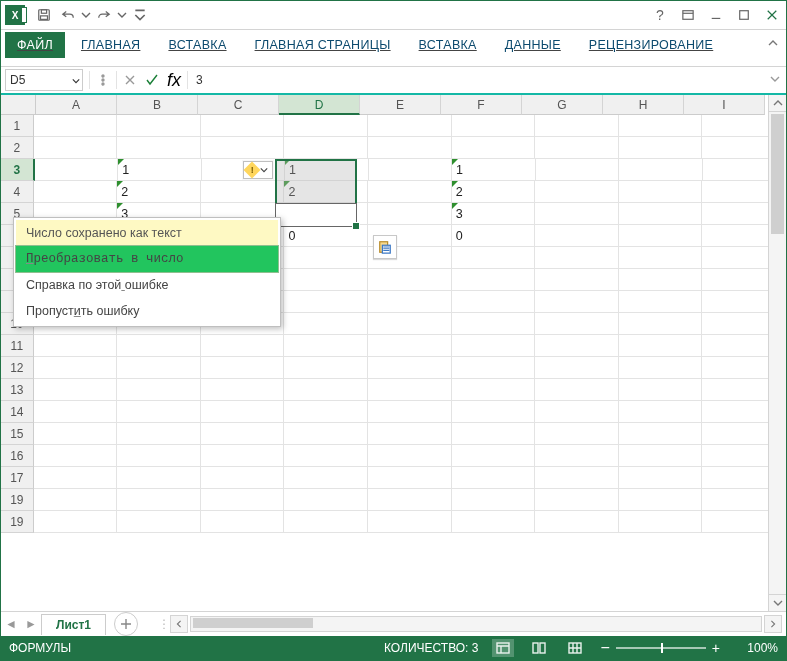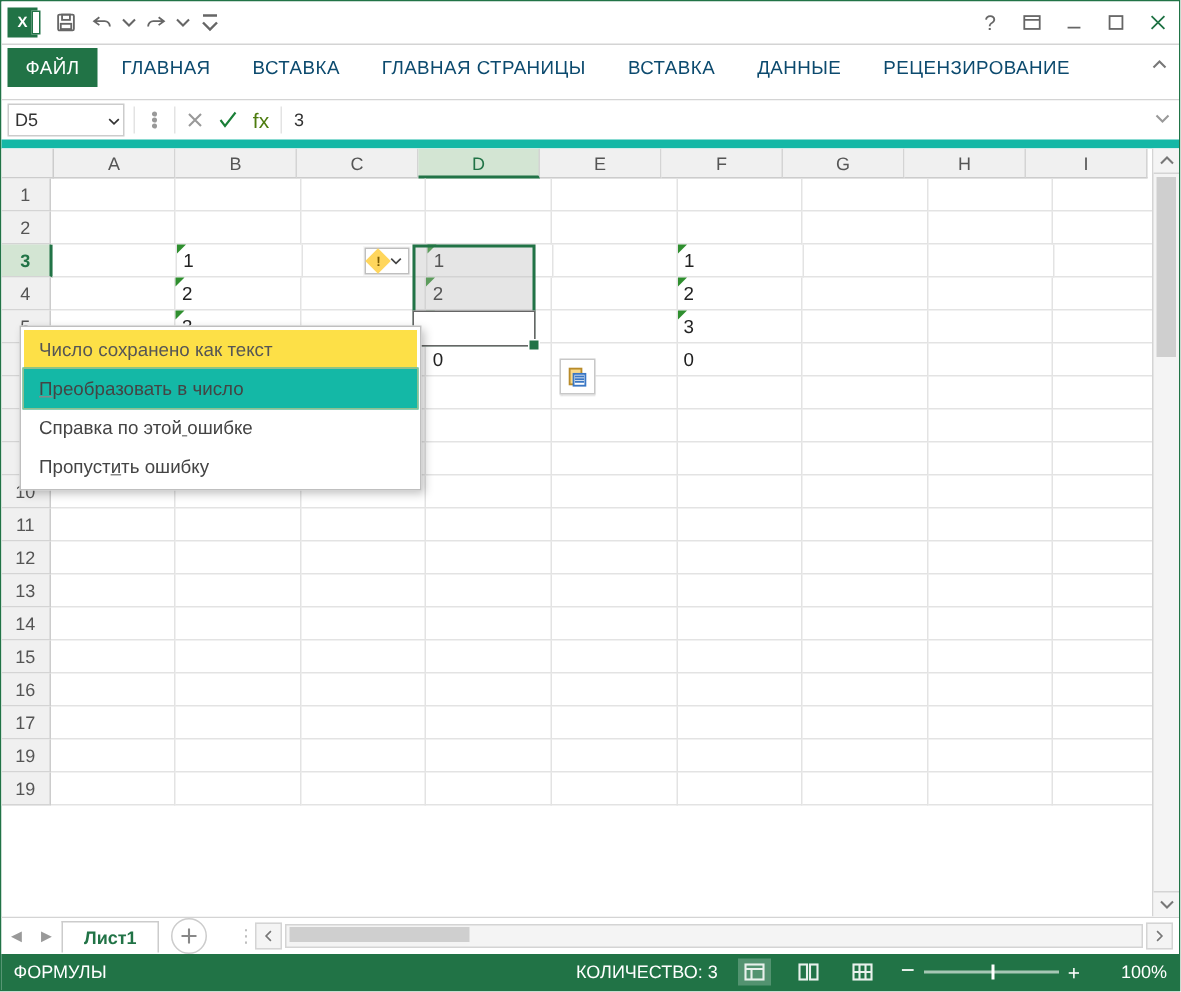--- a/index.html
+++ b/index.html
@@ -13,33 +13,33 @@
   .excel-icon::after{content:"";position:absolute;right:-2px;top:2px;bottom:2px;width:4px;background:#fff;border:1px solid #217346;}
   .qat-btn{width:22px;height:22px;display:flex;align-items:center;justify-content:center;color:#666;cursor:default;}
   .qat-btn svg{width:14px;height:14px;}
   .titlebar .title{position:absolute;left:0;right:0;text-align:center;font-size:13px;color:#555;pointer-events:none;}
   .titlebar .wincontrols{display:flex;align-items:center;margin-left:auto;}
   .wc{width:28px;height:22px;display:flex;align-items:center;justify-content:center;color:#666;}
   .wc svg{width:12px;height:12px;}
   .wc.close{color:#217346;}
 
   
-  .ribbontabs{height:28px;background:#fff;display:flex;align-items:flex-end;padding-left:4px;gap:4px;position:relative;}
+  .ribbontabs{height:28px;background:#fff;display:flex;align-items:flex-end;padding-left:4px;gap:4px;position:relative;text-decoration:underline;}
   .collapse-ribbon{position:absolute;right:6px;top:6px;color:#777;}
   .tab{padding:6px 12px;font-size:12.5px;color:#0c4a6e;cursor:default;letter-spacing:.3px;}
   .tab.file{background:#217346;color:#fff;font-weight:normal;}
   .ribbonshelf{height:8px;background:#fff;border-bottom:1px solid #d4d4d4;}
 
   
-  .formulabar{height:26px;background:#fff;border-bottom:6px solid #14b8a6;display:flex;align-items:center;}
+  .formulabar{height:26px;background:#fff;border-bottom:2px solid #14b8a6;display:flex;align-items:center;}
   .namebox{width:68px;height:20px;border:1px solid #ccc;margin:0 4px;display:flex;align-items:center;padding:0 4px;font-size:12px;color:#333;position:relative;}
   .namebox .dd{position:absolute;right:2px;top:4px;}
   .fbbtn{width:22px;height:22px;display:flex;align-items:center;justify-content:center;color:#999;}
   .fbbtn.ok{color:#1a7f37;}
-  .fbbtn.fx{color:#4d7c0f;font-size:14px;}
+  .fbbtn.fx{font-style:italic;color:#000000;font-size:18px;}
   .fbsep{width:1px;height:18px;background:#e3e3e3;margin:0 2px;}
   .formula-input{flex:1;padding:0 6px;font-size:12px;color:#333;}
   .expand{width:22px;text-align:center;color:#999;}
 
   
   .gridwrap{flex:1;display:flex;flex-direction:column;position:relative;overflow:hidden;background:#fff;}
   .colheaders{display:flex;height:20px;}
   .corner{width:34px;border-right:1px solid #ccc;border-bottom:1px solid #ccc;background:#f0f0f0;}
   .ch{width:80px;border-right:1px solid #d4d4d4;border-bottom:1px solid #ccc;background:#f0f0f0;text-align:center;line-height:20px;color:#555;font-size:12px;}
   .ch.sel{background:#d3e5d3;border-bottom:2px solid #217346;color:#217346;}
@@ -63,22 +63,22 @@
   .smarttag .diamond span{transform:rotate(-45deg);font-weight:bold;color:#7a5b00;font-size:9px;}
   .smarttag .dd{width:10px;}
 
   
   .pasteopt{position:absolute;width:22px;height:22px;border:1px solid #c8c8c8;background:#fff;display:flex;align-items:center;justify-content:center;box-shadow:0 1px 1px rgba(0,0,0,.15);}
   .pasteopt svg{width:14px;height:14px;}
 
   
   .ctxmenu{position:absolute;left:12px;top:216px;width:262px;background:#fff;border:1px solid #bfbfbf;box-shadow:2px 2px 6px rgba(0,0,0,.25);padding:2px;z-index:50;}
   .ctxitem{height:26px;line-height:26px;padding:0 10px;font-size:12.5px;color:#444;}
-  .ctxitem.heading{background:#fde047;color:#555;}
-  .ctxitem.highlight{background:#14b8a6;border:1px solid #8fbf8f;margin:-1px;height:26px;}
+  .ctxitem.heading{background:#fef9c3;color:#555;}
+  .ctxitem.highlight{background:#22c55e;border:1px solid #8fbf8f;margin:-1px;height:26px;font-family:Liberation Mono, monospace;}
   .ctxitem.disabled{color:#b5b5b5;}
   .ul{text-decoration:underline;text-decoration-color:#888;}
 
   
   .sheetbar{height:24px;border-top:1px solid #d4d4d4;display:flex;align-items:center;background:#fff;font-size:12px;}
   .navbtn{width:20px;text-align:center;color:#999;}
   .sheet{padding:3px 14px;border:1px solid #ccc;border-bottom:none;background:#fff;color:#217346;font-weight:bold;margin-bottom:-1px;}
   .addsheet{width:22px;height:22px;border:1px solid #ccc;border-radius:50%;display:flex;align-items:center;justify-content:center;margin-left:8px;color:#888;}
   .sheetbar .hscroll{flex:1;display:flex;align-items:center;justify-content:flex-end;padding-right:4px;gap:0;}
   .hscroll .track{flex:1;height:14px;border:1px solid #d4d4d4;background:#f4f4f4;margin:0 2px;position:relative;}

